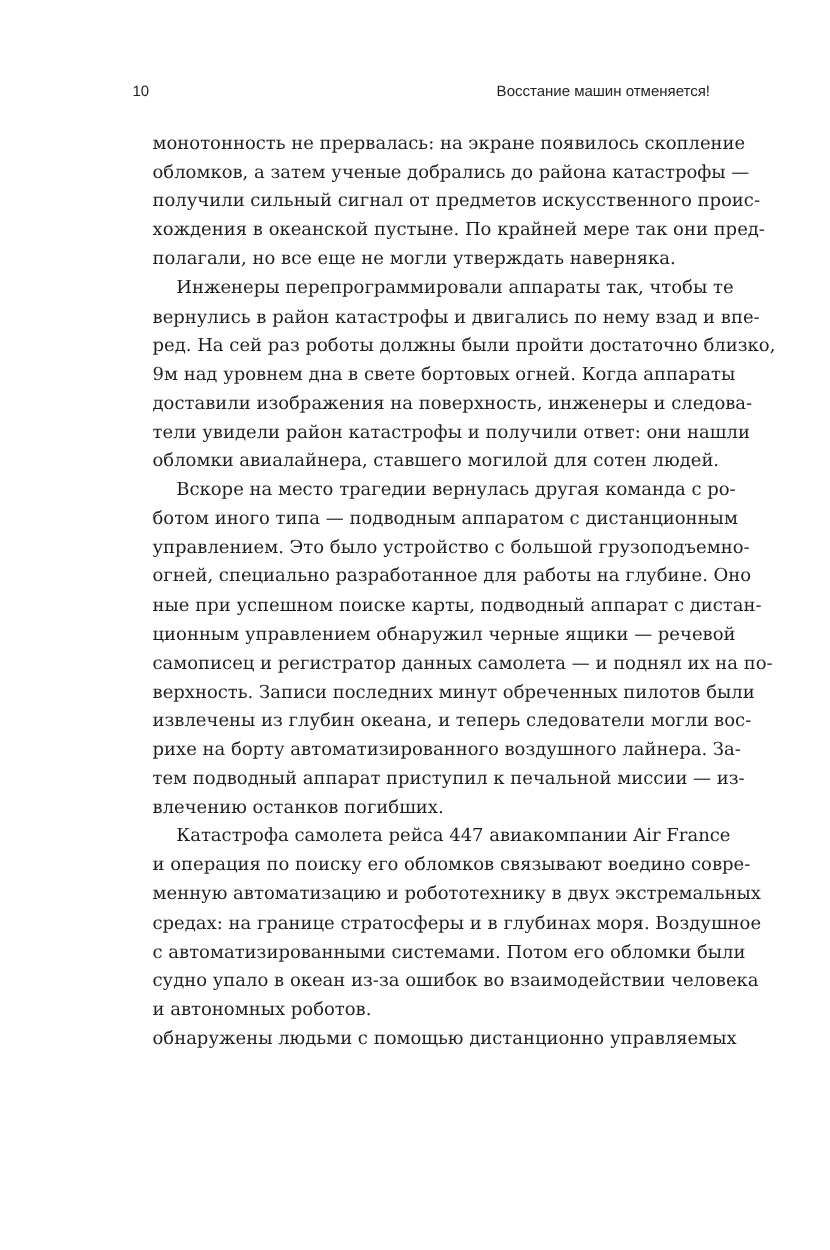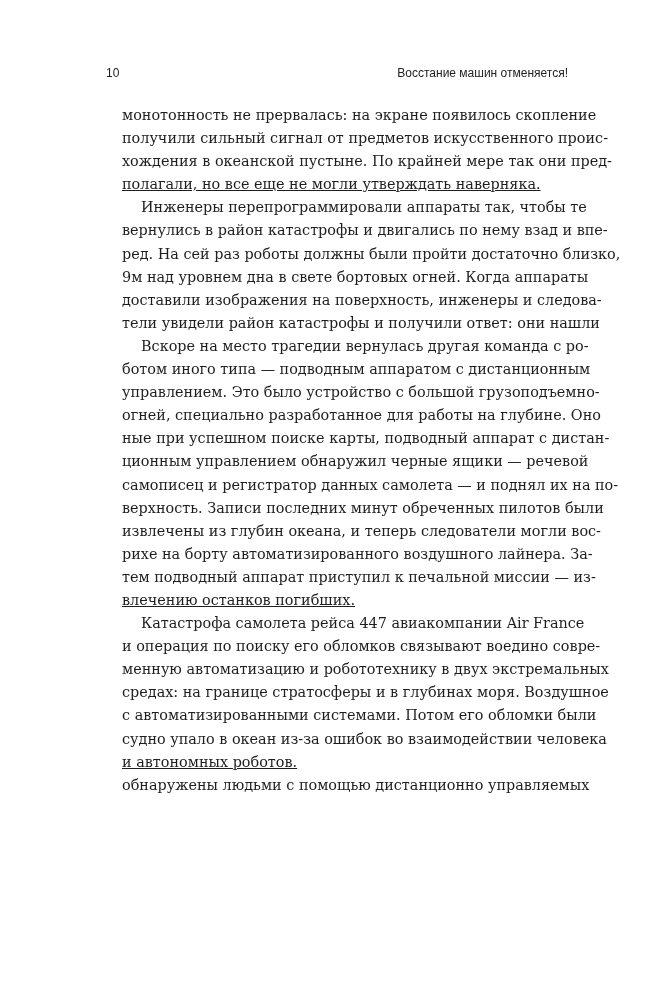--- a/index.html
+++ b/index.html
@@ -3,45 +3,47 @@
 <meta charset="utf-8">
 <style>
   html, body { margin: 0; padding: 0; background: #ffffff; }
   body { width: 664px; height: 1000px; position: relative; overflow: hidden; color: #1e1e1e; }
   .header { position: absolute; top: 66px; left: 106px; right: 96px; height: 24px;
     display: flex; justify-content: space-between; align-items: baseline;
     font-family: Liberation Sans, sans-serif; font-size: 12px; color: #222; }
   .content { position: absolute; top: 104px; left: 106px; width: 462px;
     font-family: "DejaVu Serif", serif; font-size: 14.4px; line-height: 23.1px; color: #1e1e1e; margin-left: 16px; }
   .line { display: block; white-space: nowrap; text-align: justify; text-align-last: justify; }
-  .line.last { text-align-last: left; text-decoration: underline; }
+  .line.last { text-align-last: left; }
   .line.indent { padding-left: 19px; }
 </style>
 </head>
 <body>
 
 <div class="header">
   <span>10</span>
   <span>Восстание машин отменяется!</span>
 </div>
 
 <div class="content" id="body">
     <div>
       <span class="line">монотонность не прервалась: на экране появилось скопление</span>
+      <span class="line">обломков, а затем ученые добрались до района катастрофы —</span>
       <span class="line">получили сильный сигнал от предметов искусственного проис-</span>
       <span class="line">хождения в океанской пустыне. По крайней мере так они пред-</span>
       <span class="line last">полагали, но все еще не могли утверждать наверняка.</span>
     </div>
     <div>
       <span class="line indent">Инженеры перепрограммировали аппараты так, чтобы те</span>
       <span class="line">вернулись в район катастрофы и двигались по нему взад и впе-</span>
       <span class="line">ред. На сей раз роботы должны были пройти достаточно близко,</span>
       <span class="line">9м над уровнем дна в свете бортовых огней. Когда аппараты</span>
       <span class="line">доставили изображения на поверхность, инженеры и следова-</span>
       <span class="line">тели увидели район катастрофы и получили ответ: они нашли</span>
+      <span class="line last">обломки авиалайнера, ставшего могилой для сотен людей.</span>
     </div>
     <div>
       <span class="line indent">Вскоре на место трагедии вернулась другая команда с ро-</span>
       <span class="line">ботом иного типа — подводным аппаратом с дистанционным</span>
       <span class="line">управлением. Это было устройство с большой грузоподъемно-</span>
       <span class="line">огней, специально разработанное для работы на глубине. Оно</span>
       <span class="line">ные при успешном поиске карты, подводный аппарат с дистан-</span>
       <span class="line">ционным управлением обнаружил черные ящики — речевой</span>
       <span class="line">самописец и регистратор данных самолета — и поднял их на по-</span>
       <span class="line">верхность. Записи последних минут обреченных пилотов были</span>

